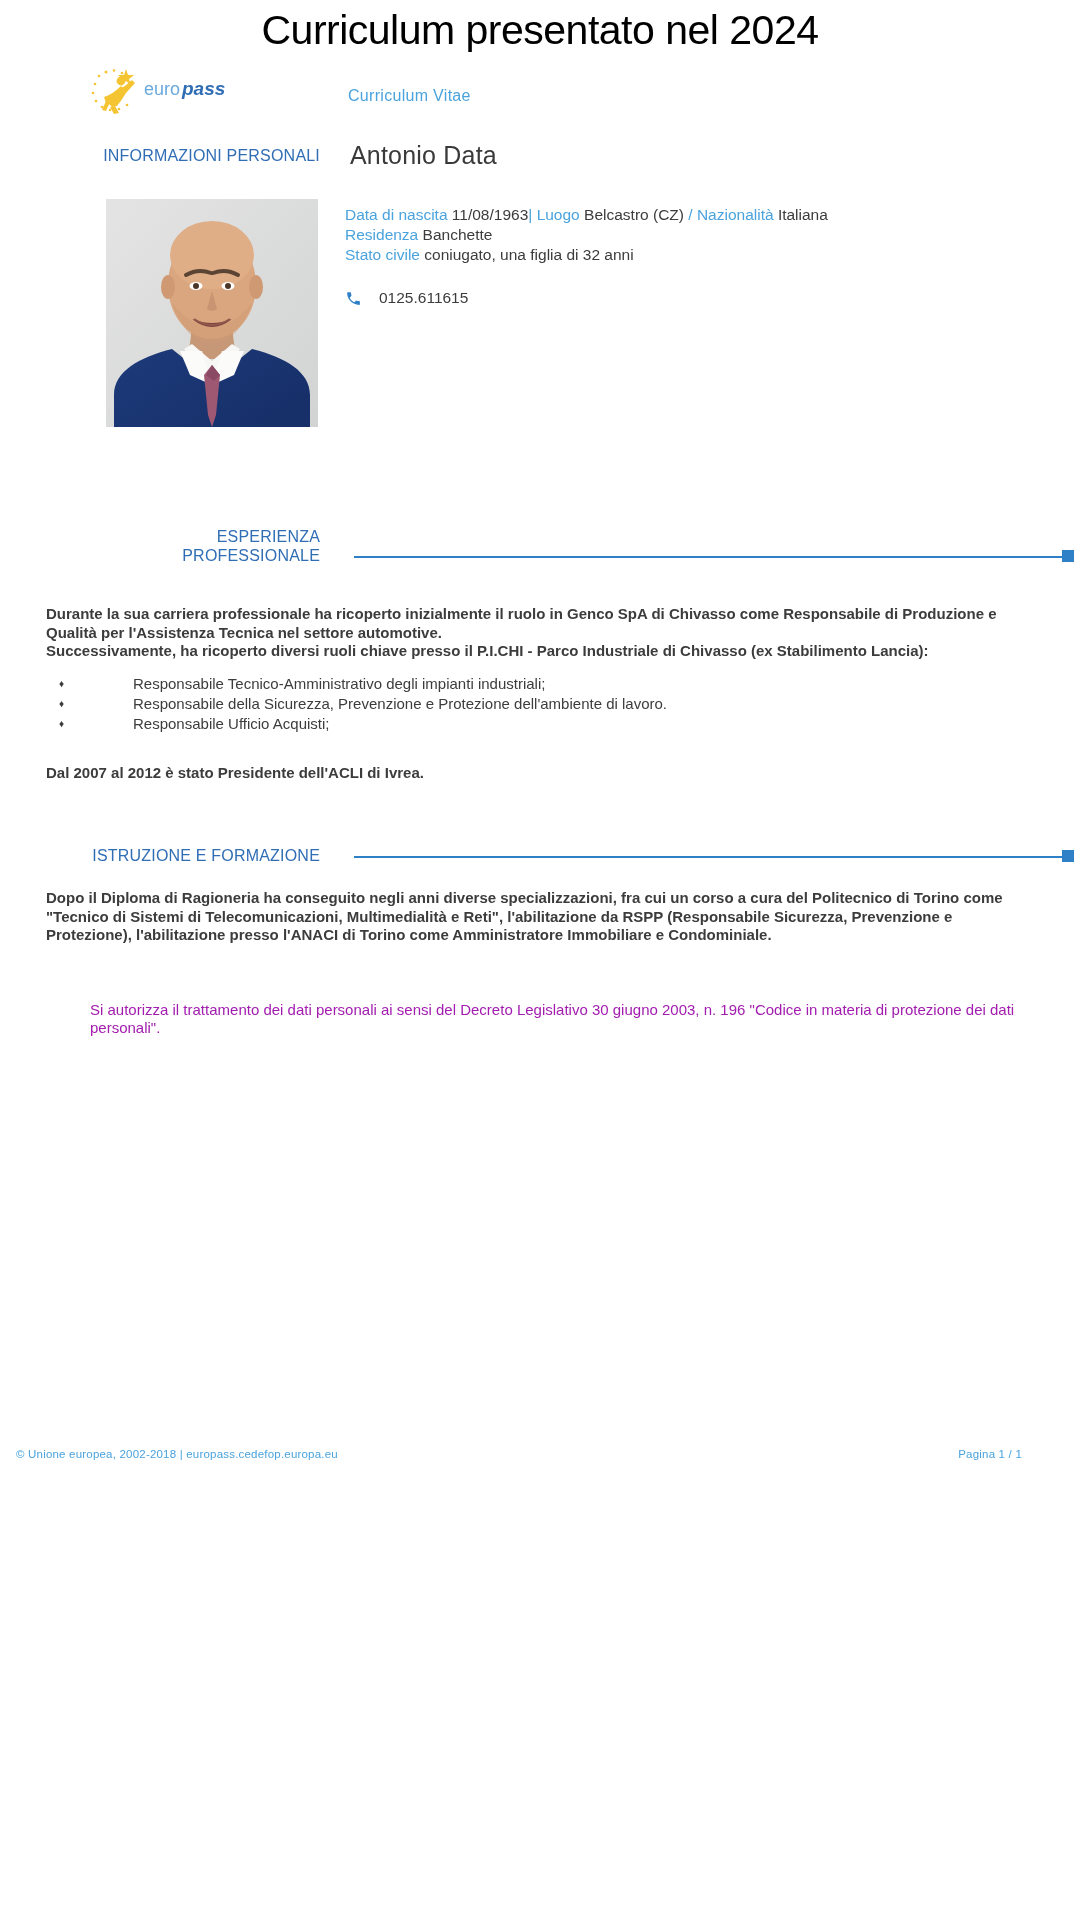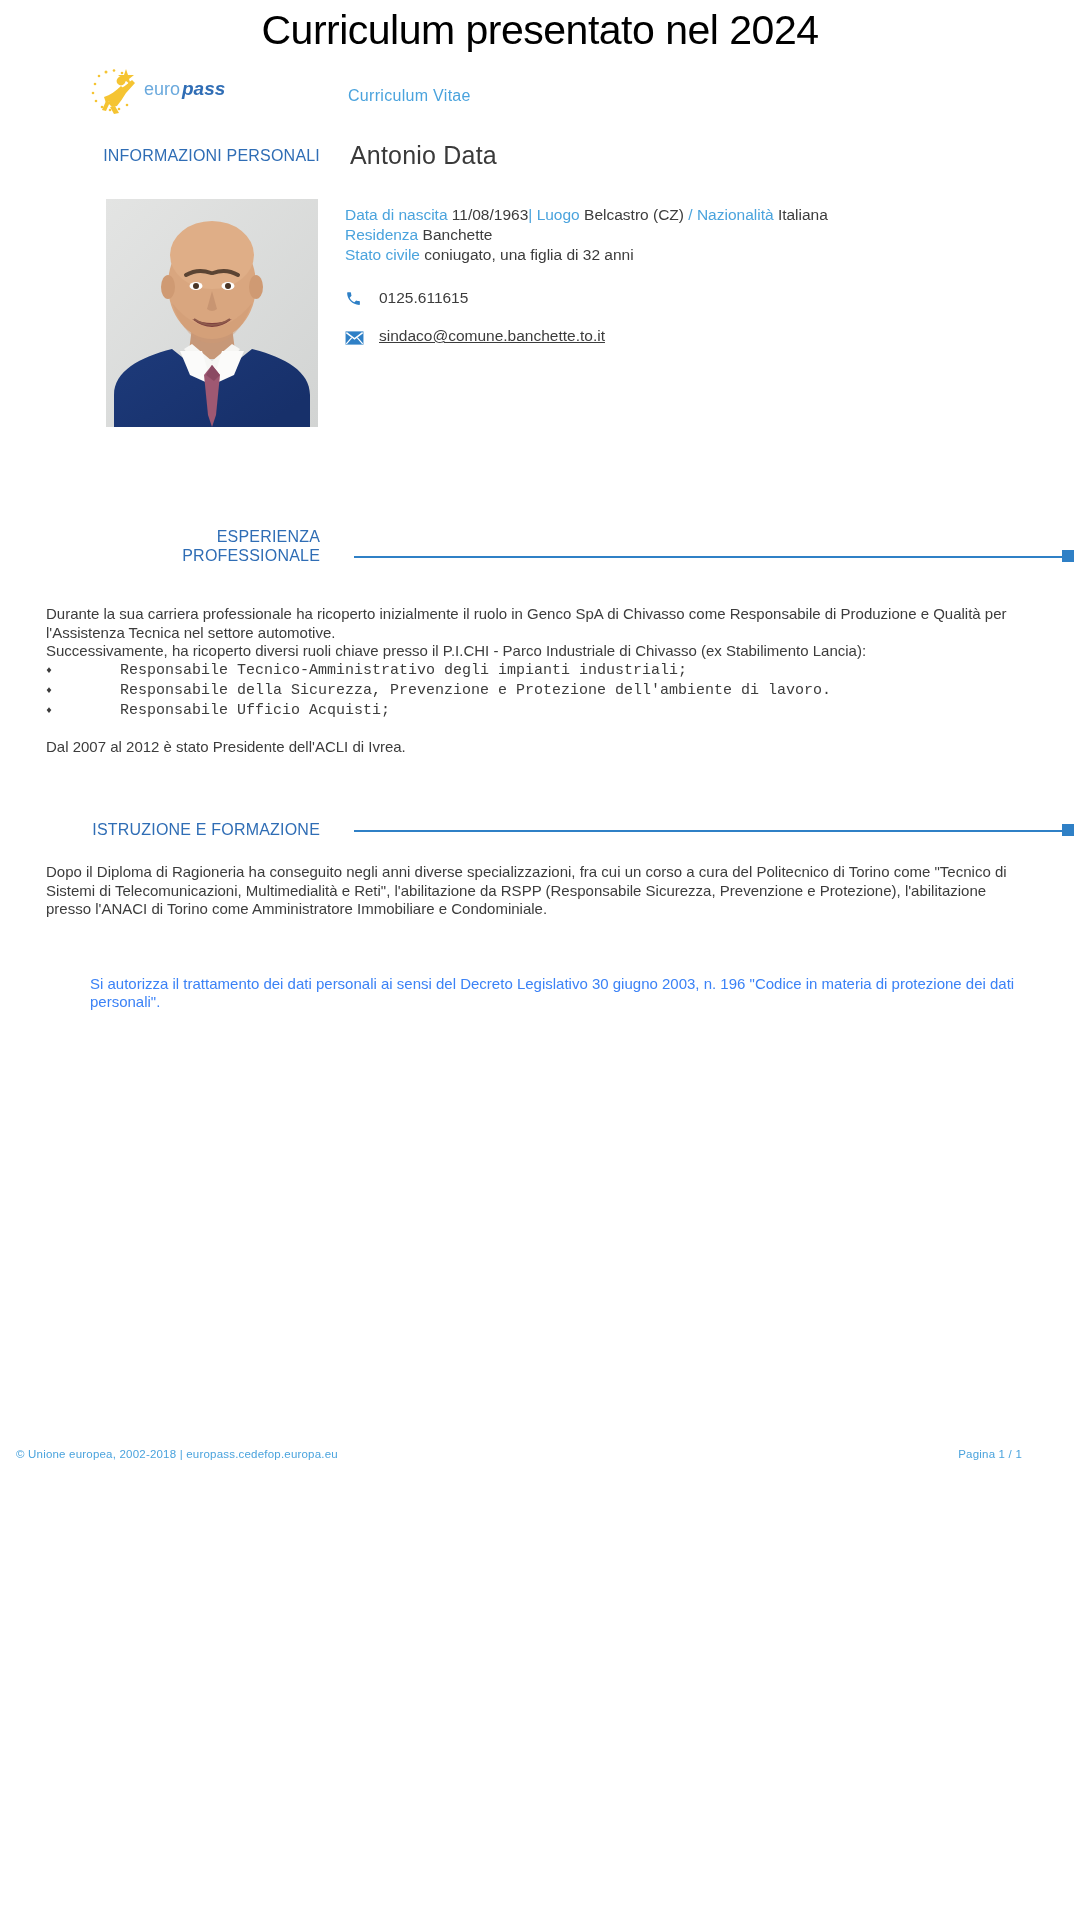--- a/index.html
+++ b/index.html
@@ -174,24 +174,24 @@
   }
 
   
   .body-block {
     margin-left: 46px;
     margin-right: 58px;
     font-size: 15px;
     line-height: 18.5px;
     color: #3c3c3c;
   }
-  .body-block p { margin: 0; }
+  .body-block p { margin: 0; font-weight: bold; }
   .gap { height: 17px; }
 
-  ul.bullets { list-style: none; margin: 0; padding: 0; font-family: Liberation Mono, monospace; }
+  ul.bullets { list-style: none; margin: 13px; padding: 0; }
   ul.bullets li {
     position: relative;
     padding-left: 74px;
     line-height: 20px;
   }
   ul.bullets li::before {
     content: "\2666";
     position: absolute;
     left: 0px;
     top: 0px;
@@ -199,21 +199,21 @@
     color: #3c3c3c;
   }
 
   
   .authorization {
     margin-left: 90px;
     margin-right: 60px;
     margin-top: 56px;
     font-size: 15px;
     line-height: 18.5px;
-    color: #3b82f6;
+    color: #a21caf;
   }
 
   
   .footer {
     position: absolute;
     left: 0;
     top: 1448px;
     width: 100%;
     height: 24px;
     font-size: 11.5px;
@@ -353,30 +353,20 @@
 
   <div class="contact">
     <div class="contact-line">
       <span class="contact-ico">
         <svg width="17" height="17" viewBox="0 0 24 24" fill="#2f80c6" aria-hidden="true">
           <path d="M6.6 10.8c1.4 2.8 3.8 5.2 6.6 6.6l2.2-2.2c.3-.3.7-.4 1-.2 1.2.4 2.4.6 3.6.6.6 0 1 .4 1 1V20c0 .6-.4 1-1 1C10.6 21 3 13.4 3 4c0-.6.4-1 1-1h3.5c.6 0 1 .4 1 1 0 1.3.2 2.5.6 3.6.1.4 0 .8-.2 1l-2.3 2.2z"></path>
         </svg>
       </span>
       <span class="contact-val">0125.611615</span>
     </div>
-    <div class="contact-line">
-      <span class="contact-ico">
-        <svg width="19" height="14" viewBox="0 0 24 18" aria-hidden="true">
-          <rect x="0.5" y="0.5" width="23" height="17" fill="#2f80c6"></rect>
-          <path d="M1.5 2 L12 10 L22.5 2" stroke="#ffffff" stroke-width="2" fill="none"></path>
-          <path d="M1.5 16.5 L8.5 8.5 M22.5 16.5 L15.5 8.5" stroke="#ffffff" stroke-width="1.6" fill="none"></path>
-        </svg>
-      </span>
-      <a class="contact-val link" href="#">sindaco@comune.banchette.to.it</a>
-    </div>
   </div>
 </div>
 
 <div class="section-head" style="margin-top:108px;">
   <div class="sh-label">
     <div>ESPERIENZA</div>
     <div>PROFESSIONALE</div>
   </div>
   <div class="sh-rule">
     <div class="line"></div>

